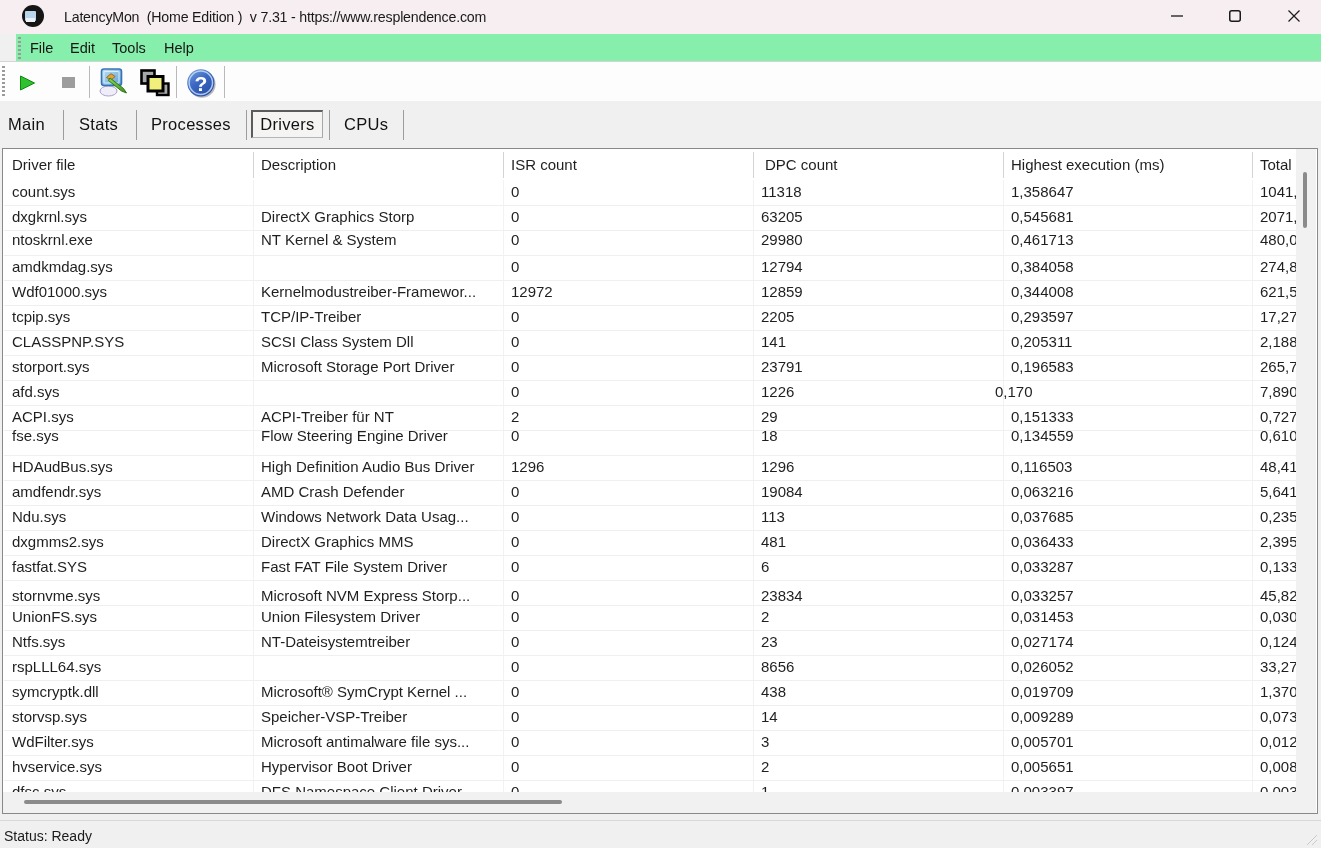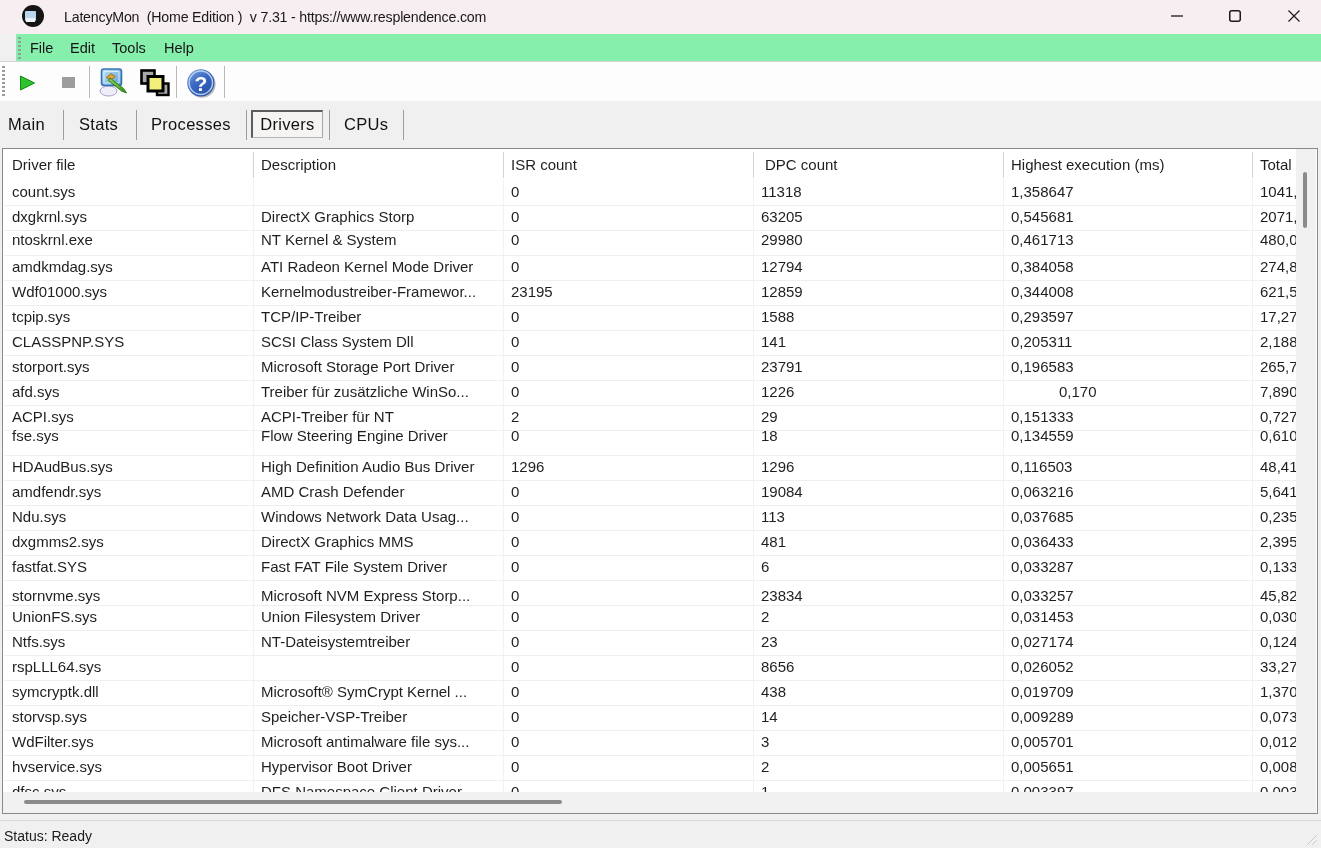--- a/index.html
+++ b/index.html
@@ -189,39 +189,38 @@
 <div class="tr" style="top:79px">
       <span class="cell" style="left:9px">ntoskrnl.exe</span>
       <span class="cell" style="left:258px">NT Kernel &amp; System</span>
       <span class="cell" style="left:508px">0</span>
       <span class="cell" style="left:758px">29980</span>
       <span class="cell" style="left:1008px">0,461713</span>
       <span class="cell" style="left:1257px">480,08</span>
     </div>
 <div class="tr" style="top:106px">
       <span class="cell" style="left:9px">amdkmdag.sys</span>
-      <span class="cell" style="left:258px">ATI Radeon Kernel Mode Driver</span>
       <span class="cell" style="left:508px">0</span>
       <span class="cell" style="left:758px">12794</span>
       <span class="cell" style="left:1008px">0,384058</span>
       <span class="cell" style="left:1257px">274,85</span>
     </div>
 <div class="tr" style="top:131px">
       <span class="cell" style="left:9px">Wdf01000.sys</span>
       <span class="cell" style="left:258px">Kernelmodustreiber-Framewor...</span>
-      <span class="cell" style="left:508px">23195</span>
+      <span class="cell" style="left:508px">12972</span>
       <span class="cell" style="left:758px">12859</span>
       <span class="cell" style="left:1008px">0,344008</span>
       <span class="cell" style="left:1257px">621,59</span>
     </div>
 <div class="tr" style="top:156px">
       <span class="cell" style="left:9px">tcpip.sys</span>
       <span class="cell" style="left:258px">TCP/IP-Treiber</span>
       <span class="cell" style="left:508px">0</span>
-      <span class="cell" style="left:758px">1588</span>
+      <span class="cell" style="left:758px">2205</span>
       <span class="cell" style="left:1008px">0,293597</span>
       <span class="cell" style="left:1257px">17,271</span>
     </div>
 <div class="tr" style="top:181px">
       <span class="cell" style="left:9px">CLASSPNP.SYS</span>
       <span class="cell" style="left:258px">SCSI Class System Dll</span>
       <span class="cell" style="left:508px">0</span>
       <span class="cell" style="left:758px">141</span>
       <span class="cell" style="left:1008px">0,205311</span>
       <span class="cell" style="left:1257px">2,1885</span>
@@ -229,24 +228,23 @@
 <div class="tr" style="top:206px">
       <span class="cell" style="left:9px">storport.sys</span>
       <span class="cell" style="left:258px">Microsoft Storage Port Driver</span>
       <span class="cell" style="left:508px">0</span>
       <span class="cell" style="left:758px">23791</span>
       <span class="cell" style="left:1008px">0,196583</span>
       <span class="cell" style="left:1257px">265,72</span>
     </div>
 <div class="tr" style="top:231px">
       <span class="cell" style="left:9px">afd.sys</span>
-      <span class="cell" style="left:258px">Treiber für zusätzliche WinSo...</span>
       <span class="cell" style="left:508px">0</span>
       <span class="cell" style="left:758px">1226</span>
-      <span class="cell" style="left:1056px">0,170</span>
+      <span class="cell" style="left:992px">0,170</span>
       <span class="cell" style="left:1257px">7,8904</span>
     </div>
 <div class="tr" style="top:256px">
       <span class="cell" style="left:9px">ACPI.sys</span>
       <span class="cell" style="left:258px">ACPI-Treiber für NT</span>
       <span class="cell" style="left:508px">2</span>
       <span class="cell" style="left:758px">29</span>
       <span class="cell" style="left:1008px">0,151333</span>
       <span class="cell" style="left:1257px">0,7272</span>
     </div>

